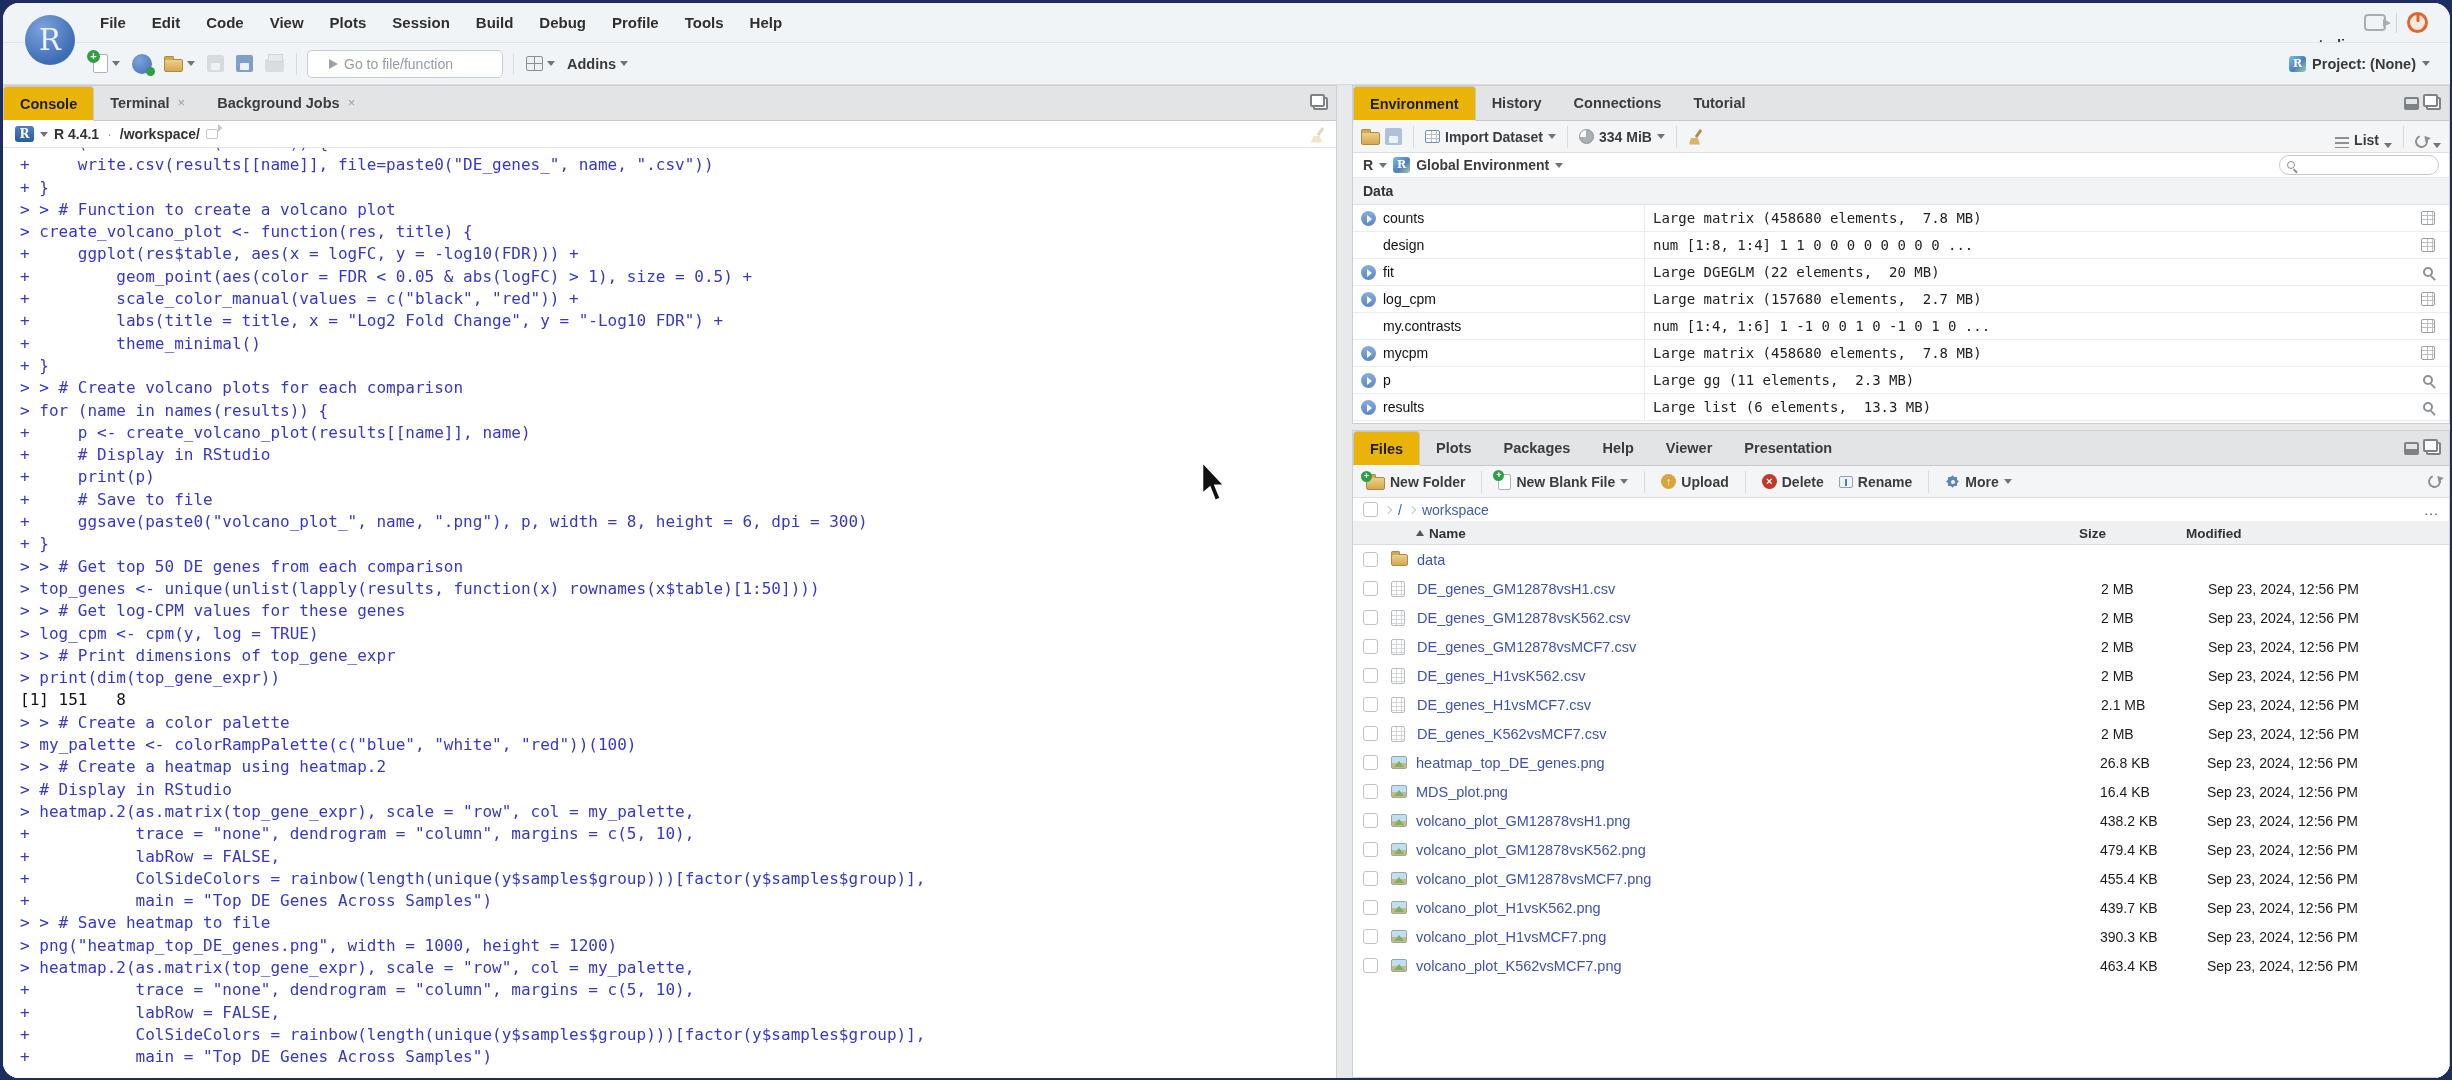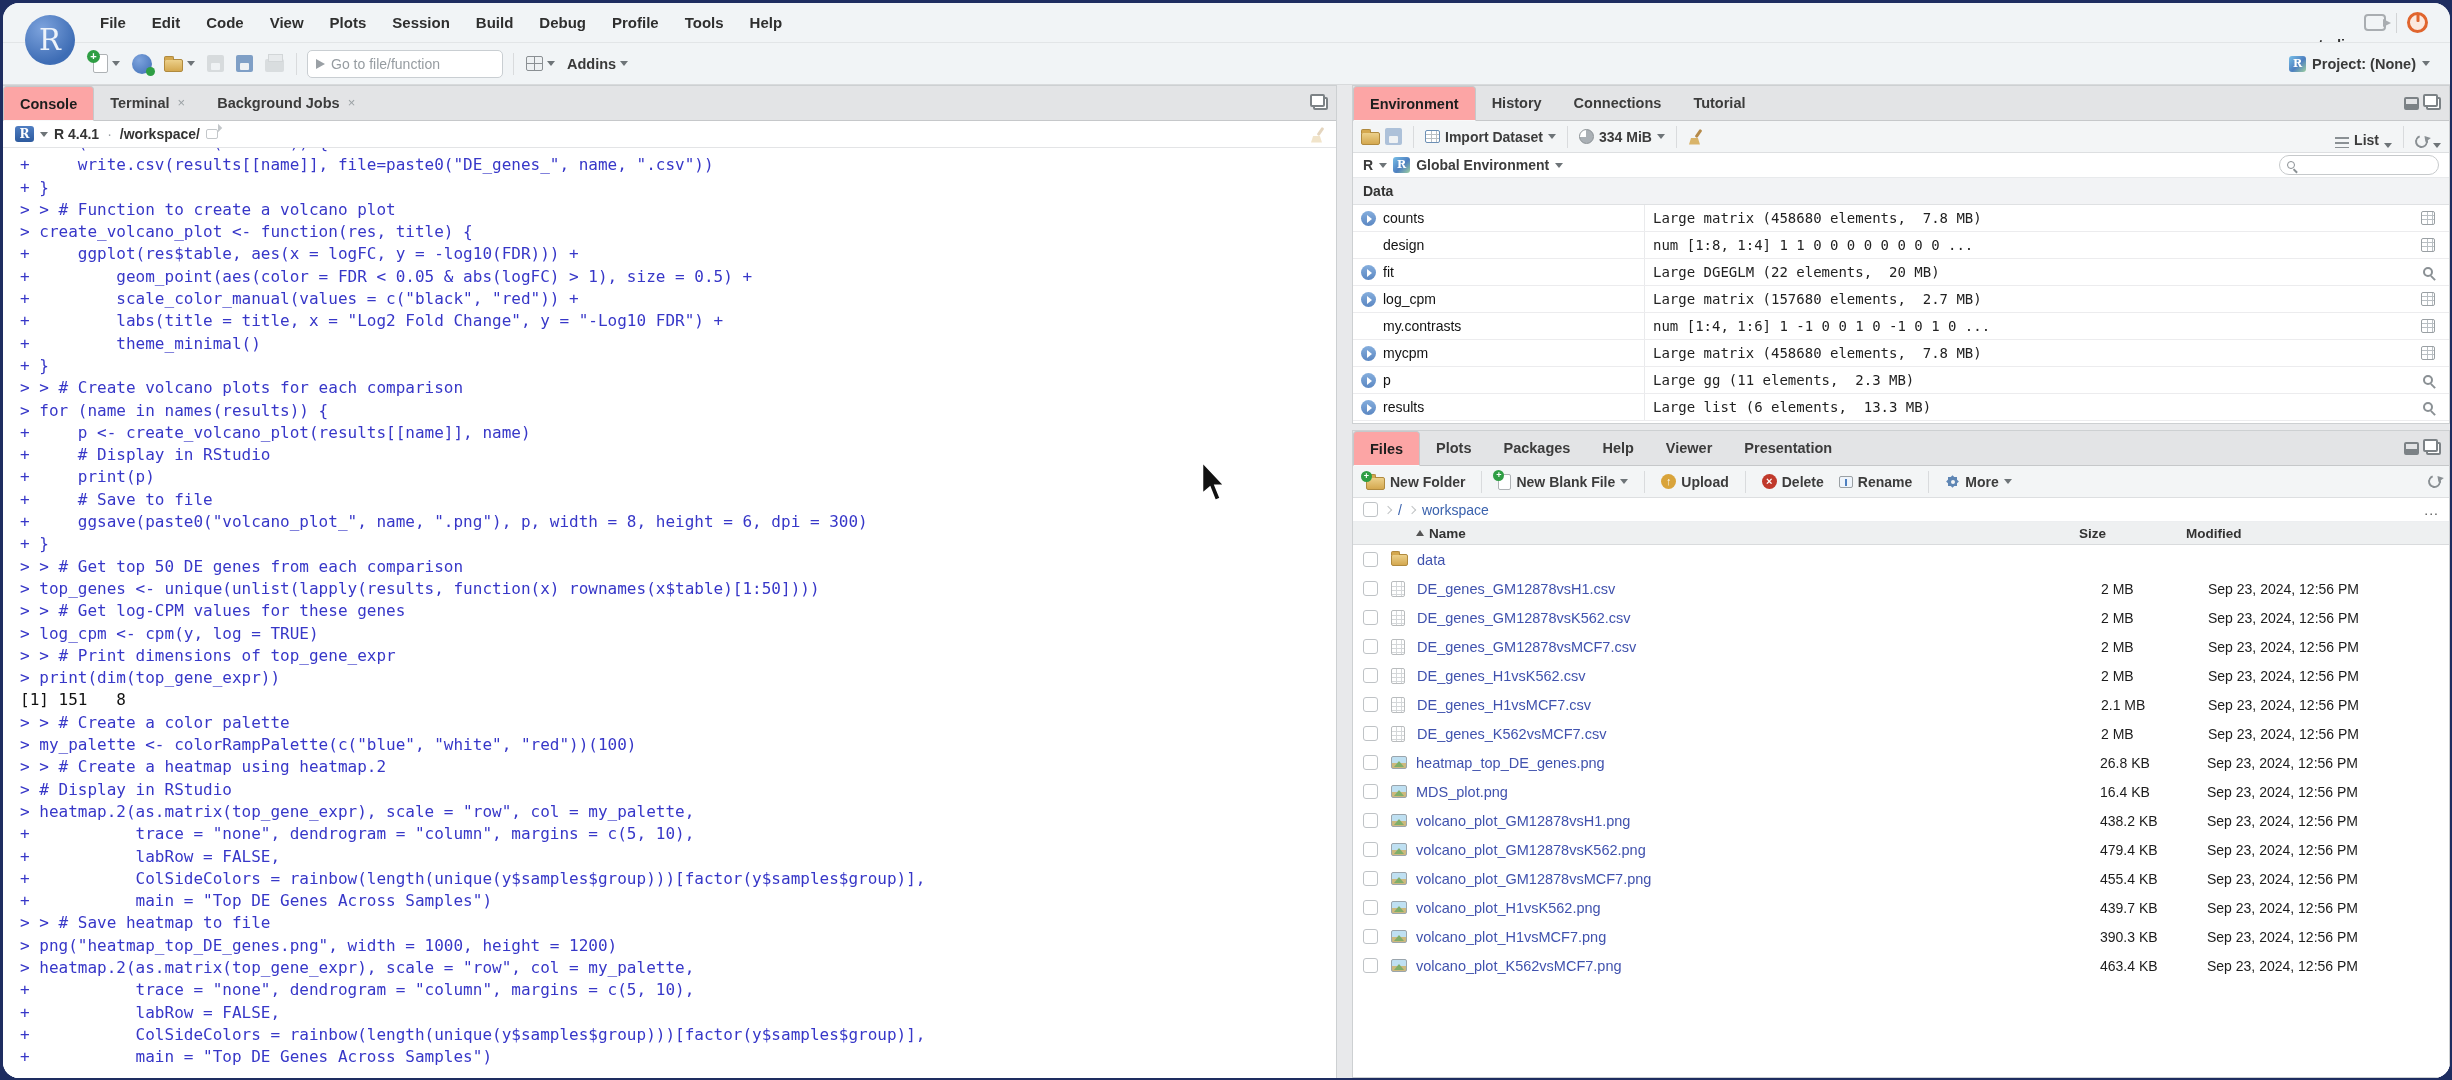--- a/index.html
+++ b/index.html
@@ -36,35 +36,35 @@
   .newproj-icon::after { content:''; position:absolute; right:-3px; bottom:-2px; width:9px; height:9px; border-radius:50%; background:#2f9e44; }
   .folder-icon { width:19px; height:13px; background:linear-gradient(#ecd08a,#d4a84f); border:1px solid #b08a3e; border-radius:2px; position:relative; margin-top:3px; }
   .folder-icon::before { content:''; position:absolute; left:-1px; top:-4px; width:8px; height:3px; background:#d4a84f; border:1px solid #b08a3e; border-bottom:none; border-radius:2px 2px 0 0; }
   .floppy { width:17px; height:17px; border-radius:2px; position:relative; }
   .floppy.gray { background:#c3c7ca; opacity:.55; }
   .floppy.blue { background:#7f9fc6; }
   .floppy::after { content:''; position:absolute; left:4px; bottom:2px; width:9px; height:7px; background:#eef1f4; border-radius:1px; }
   .floppy.stack::before { content:''; position:absolute; left:-4px; top:-4px; width:17px; height:17px; background:#9fb7d6; border-radius:2px; z-index:-1; }
   .print-icon { width:19px; height:13px; background:#c3c7ca; border-radius:2px; position:relative; opacity:.5; margin-top:4px; }
   .print-icon::before { content:''; position:absolute; left:3px; top:-5px; width:13px; height:6px; background:#dfe2e4; border:1px solid #b5b9bc; }
-  .goto-box { display:flex; align-items:center; gap:6px; width:196px; height:28px; background:#fff; border:1px solid #c9ced2; border-radius:5px; padding:0 8px; margin:0 4px; }
+  .goto-box { display:flex; align-items:center; gap:6px; width:196px; height:28px; background:#fff; border:1px solid #c9ced2; border-radius:5px; padding:0 21px; margin:0 4px; }
   .goto-arrow { width:0; height:0; border-left:9px solid #9aa0a5; border-top:5px solid transparent; border-bottom:5px solid transparent; }
   .goto-input { border:none; outline:none; flex:1; font-size:14px; color:#444; background:transparent; font-family:"Liberation Sans",sans-serif; }
   .goto-input::placeholder { color:#969ca1; }
   .panes-icon { width:17px; height:15px; border:1px solid #8a8f93; border-radius:2px;
     background:linear-gradient(#8a8f93,#8a8f93) 50% 0/1px 100% no-repeat, linear-gradient(#8a8f93,#8a8f93) 0 50%/100% 1px no-repeat, #eef1f3; }
   .tb-label { font-size:14.5px; font-weight:700; color:#3a3a3a; }
   .toolbar-right { position:absolute; right:20px; display:flex; align-items:center; gap:6px; }
   .rcube { width:17px; height:16px; border-radius:3px; background:linear-gradient(135deg,#79c0e8 0%, #4d7fc0 55%, #9fd0a0 100%); color:#fff; font-size:11px; font-weight:700; text-align:center; line-height:16px; font-family:"DejaVu Serif",serif; }
 
   
   .pane { position:absolute; background:#fff; border:1px solid #cdd0d2; }
   .tabstrip { position:absolute; left:0; right:0; top:0; height:35px; background:#e3e4e6; border-bottom:1px solid #c6c8ca; display:flex; align-items:flex-end; }
   .tab { height:35px; display:flex; align-items:center; padding:0 16px; font-size:14.5px; font-weight:700; color:#3c3c3c; position:relative; }
-  .tab.active { background:#fca5a5; border:1px solid #c6c8ca; border-bottom:1px solid #f8f9fa; margin-bottom:-1px; border-radius:4px 4px 0 0; color:#1e1e1e; }
+  .tab.active { background:#eab308; border:1px solid #c6c8ca; border-bottom:1px solid #f8f9fa; margin-bottom:-1px; border-radius:4px 4px 0 0; color:#1e1e1e; }
   .close-icon { display:none; margin-left:8px; color:#9aa0a4; font-size:13px; font-weight:400; }
   .close-icon.show { display:inline; }
   .close-icon.show::before { content:'×'; }
   .strip-icons { position:absolute; right:8px; top:0; height:35px; display:flex; align-items:center; gap:7px; }
   .icon-max { width:15px; height:13px; border:2px solid #7c8286; border-radius:2px; position:relative; background:#fff; }
   .icon-max::before { content:''; position:absolute; left:-5px; top:-5px; width:11px; height:9px; border:2px solid #7c8286; border-radius:2px; background:#fff; }
   .icon-min { width:15px; height:13px; border:2px solid #7c8286; border-radius:2px; position:relative; }
   .icon-min::after { content:''; position:absolute; left:0; bottom:0; width:11px; height:4px; background:#7c8286; }
 
   

